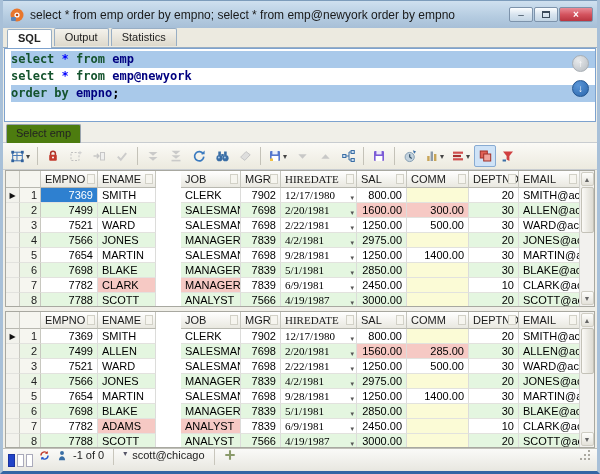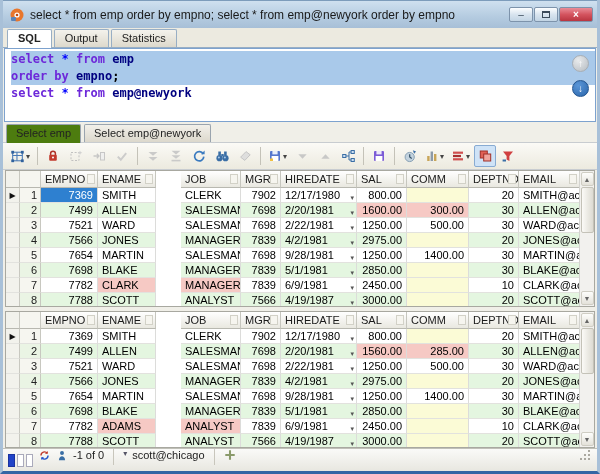--- a/index.html
+++ b/index.html
@@ -14,33 +14,33 @@
   .app-icon { width:16px; height:16px; margin-right:5px; flex:0 0 16px; }
   .title-text { font-size:12px; color:#1a1a1a; white-space:nowrap; overflow:hidden; flex:1; }
   .winbtns { display:flex; gap:1px; }
   .winbtn { width:24px; height:15px; border:1px solid #7d93ab; border-radius:2px; font-size:10px;
     display:flex; align-items:center; justify-content:center; color:#3a4a5a;
     background:linear-gradient(#fdfeff,#d8e4ef 50%,#c2d4e4); }
   .winbtn.close { background:linear-gradient(#e98c97,#d4545f 50%,#b93540); color:#fff; font-weight:bold; width:34px; }
   .maxglyph { width:8px; height:7px; border:1px solid #3a4a5a; border-top-width:2px; display:inline-block; }
 
   
-  .tabbar { height:20px; flex:0 0 20px; display:flex; align-items:flex-end; padding-left:4px;
+  .tabbar { height:20px; flex:0 0 20px; display:flex; align-items:flex-start; padding-left:4px;
     background:#eceae0; border-bottom:1px solid #98aec4; }
   .tab { font-size:11px; padding:2px 10px 3px; margin-right:2px; border:1px solid #98aec4; border-bottom:none;
     border-radius:2px 2px 0 0; background:linear-gradient(#f4f2ec,#ddd9cc); color:#222; }
   .tab.active { background:#fff; font-weight:bold; padding-bottom:4px; position:relative; top:1px; }
 
   
   .editor { height:74px; flex:0 0 74px; background:#fff; border:1px solid #7da2ce; margin:0 1px;
     position:relative; padding:2px 0 0 6px; overflow:hidden;
     font-family:"DejaVu Sans Mono","Liberation Mono",monospace; font-size:12px; font-weight:bold; }
   .eline { height:17px; line-height:17px; white-space:pre; }
   .eline.sel { background:#a9c9ea; }
-  .kw { color:#6d28d9; } .id { color:#000080; } .op { color:#0000ff; } .pl { color:#000; }
+  .kw { color:#14532d; } .id { color:#000080; } .op { color:#0000ff; } .pl { color:#000; }
   .editor-nav { position:absolute; right:6px; top:6px; display:flex; flex-direction:column; gap:8px; }
   .navcircle { width:17px; height:17px; border-radius:50%; display:flex; align-items:center; justify-content:center;
     font-size:10px; color:#fff; font-family:"Liberation Sans",sans-serif; }
   .navcircle.up { background:radial-gradient(circle at 35% 30%, #e8eaec, #b6bcc2); border:1px solid #a8aeb4; color:#fff; }
   .navcircle.down { background:radial-gradient(circle at 35% 30%, #5a96d8, #2b66ab); border:1px solid #235590; }
 
   
   .rtabbar { height:20px; flex:0 0 20px; display:flex; align-items:flex-end; padding-left:3px;
     background:#f0efe8; }
   .rtab { font-size:11px; padding:2px 9px 3px; margin-right:3px; border:1px solid #9aa4ae; border-bottom:none;
@@ -63,21 +63,21 @@
   .grow { display:flex; height:15px; flex:0 0 15px; }
   .ghead { height:17px; flex:0 0 17px; }
   .gcell { font-size:11px; line-height:14px; padding:0 4px; border-right:1px solid #dcdcda; border-bottom:1px solid #e2e2de;
     overflow:hidden; white-space:nowrap; position:relative; }
   .hcell { background:linear-gradient(#ffffff,#e9e8e0); border-right:1px solid #c6c6be; border-bottom:1px solid #b8b8b0;
     color:#1a1a1a; line-height:16px; }
   .hcell .hbox { position:absolute; right:2px; top:3px; width:8px; height:10px; background:#f6f5ef; border:1px solid #d2d1c7; }
   .c-ind { flex:0 0 14px; padding:0; background:#f2f2ec; border-right:1px solid #c8c8c0; text-align:center; font-size:8px; line-height:15px; color:#111; }
   .c-num { flex:0 0 21px; padding:0 3px; background:#f6f6f0; border-right:1px solid #c8c8c0; text-align:right; color:#222; }
   .c0 { flex:0 0 57px; } .c1 { flex:0 0 58px; } .c2 { flex:0 0 60px;margin-left:25px; } .c3 { flex:0 0 40px; }
-  .c4 { flex:0 0 76px; } .c5 { flex:0 0 50px; } .c6 { flex:0 0 62px; } .c7 { flex:0 0 50px; }
+  .c4 { flex:0 0 76px;font-family:Liberation Serif, serif; } .c5 { flex:0 0 50px; } .c6 { flex:0 0 62px; } .c7 { flex:0 0 50px; }
   .c8 { flex:1 1 auto; border-right:none; }
   .ralign { text-align:right; }
   .rowgreen .gcell { background:#e4f6e0; }
   .rowwhite .gcell { background:#fff; }
   .rowgreen .c-num { background:#eaf4e4; }
   .rowwhite .c-num { background:#f6f6f0; }
   .gcell.c-ind { background:#f2f2ec !important; }
   .gcell.nullc { background:#fbfbd6 !important; }
   .gcell.diff { background:#f6c9c4 !important; }
   .gcell.selcell { background:#2e80d0 !important; color:#fff; }
@@ -135,27 +135,26 @@
   <div class="editor" id="editor">
     <div class="editor-nav">
       <div class="navcircle up">
           <span>↑</span>
         </div>
       <div class="navcircle down">
           <span>↓</span>
         </div>
     </div>
   <div class="eline sel"><span class="kw">select</span><span class="pl"> </span><span class="op">*</span><span class="pl"> </span><span class="kw">from</span><span class="pl"> </span><span class="id">emp</span></div>
+      <div class="eline"><span class="kw">select</span><span class="pl"> </span><span class="op">*</span><span class="pl"> </span><span class="kw">from</span><span class="pl"> </span><span class="id">emp@newyork</span></div>
       <div class="eline sel"><span class="kw">order</span><span class="pl"> </span><span class="kw">by</span><span class="pl"> </span><span class="id">empno</span><span class="pl">;</span></div>
-      <div class="eline"><span class="kw">select</span><span class="pl"> </span><span class="op">*</span><span class="pl"> </span><span class="kw">from</span><span class="pl"> </span><span class="id">emp@newyork</span></div>
     </div>
 
   <div class="rtabbar">
     <div class="rtab active">Select emp</div>
-    <div class="rtab">Select emp@newyork</div>
   </div>
 
   <div class="toolbar" id="toolbar">
       <div class="tbtn">
         <span>
           <svg width="15" height="15" viewBox="0 0 14 14">
             <rect x="2.5" y="3" width="9" height="8" fill="none" stroke="#4a7ab5"></rect>
             <path d="M2.5 6h9M6.5 3v8" stroke="#4a7ab5"></path>
             <g fill="#30619c">
               <rect x="1.2" y="1.7" width="2.6" height="2.6"></rect>

